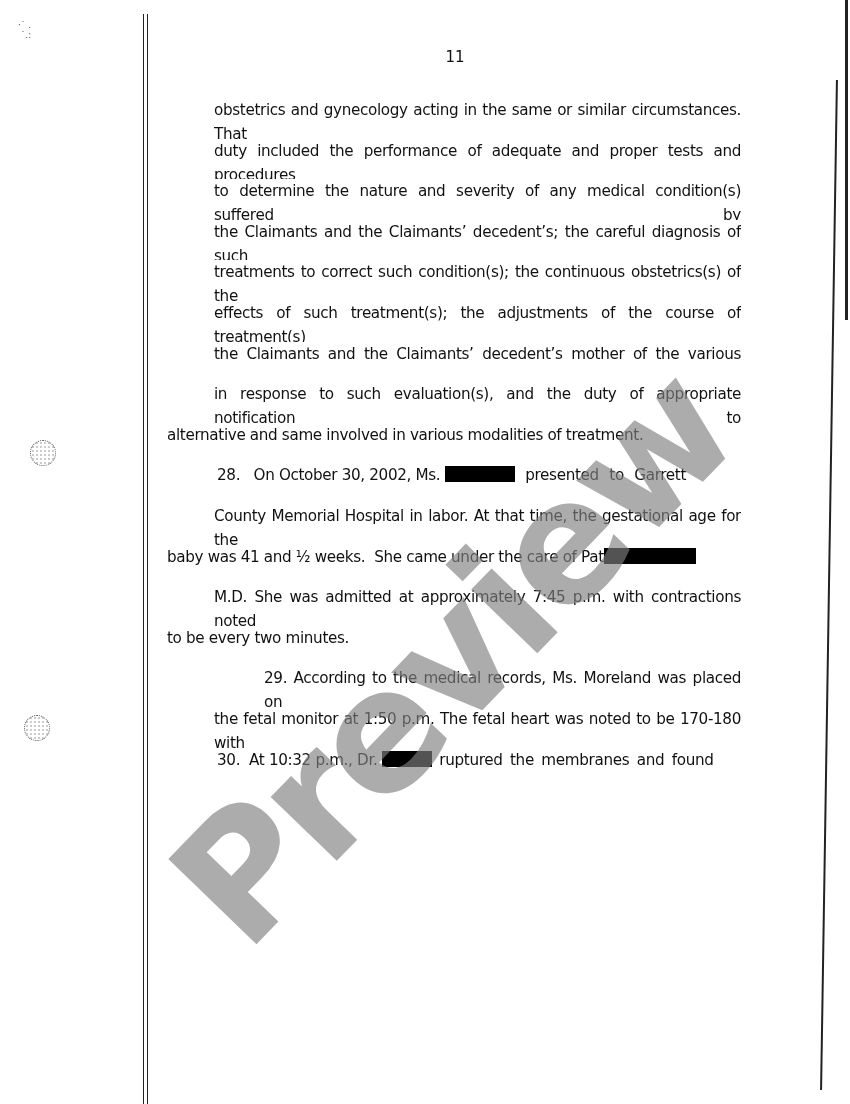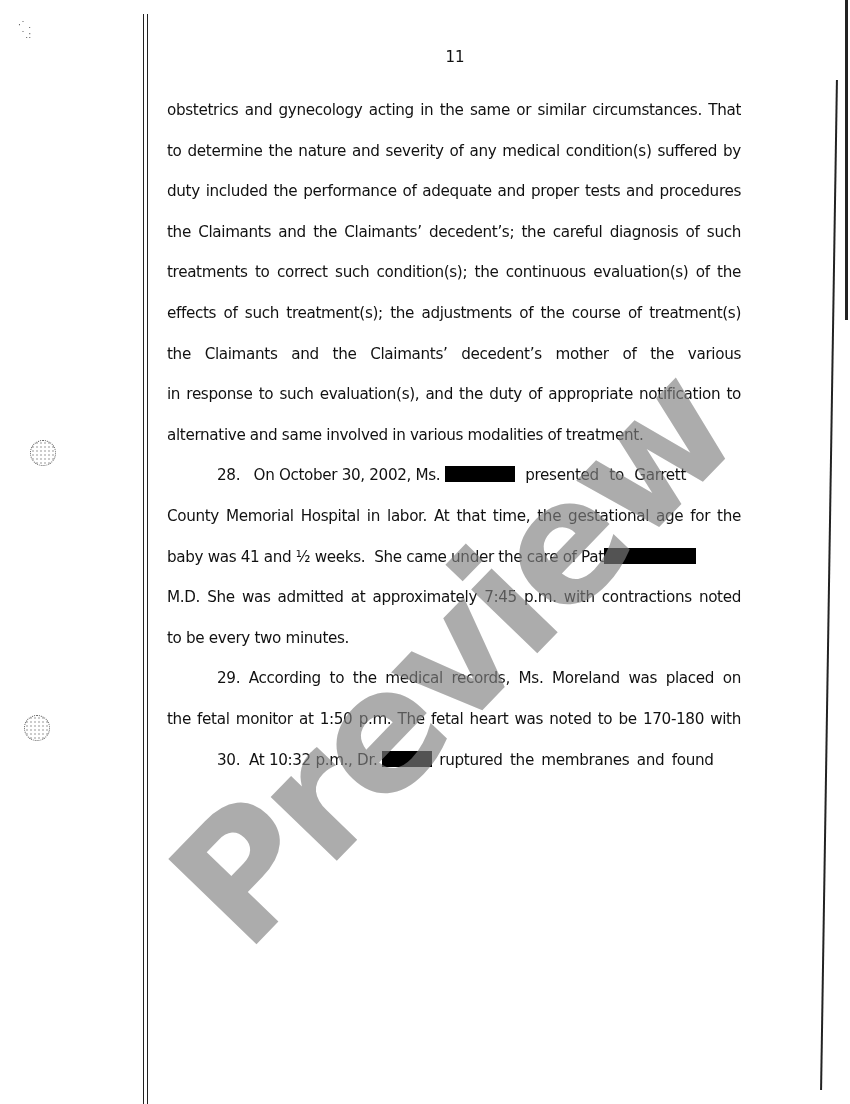--- a/index.html
+++ b/index.html
@@ -1,21 +1,21 @@
 <!DOCTYPE html>
 <html><head>
 <meta charset="utf-8">
 <style>
   html, body { margin:0; padding:0; }
   body { width:850px; height:1104px; background:#ffffff; position:relative; overflow:hidden;
          font-family:"DejaVu Sans", sans-serif; color:#111; }
   .page-number { position:absolute; top:48px; left:0; width:910px; text-align:center; font-size:15px; }
   .body-text { position:absolute; left:167px; top:98px; width:574px; font-size:15.2px; letter-spacing:-0.35px; }
   .line { height:40.6px; line-height:24px; white-space:nowrap; }
-  .line.justify { text-align:justify; text-align-last:justify; white-space:normal; overflow:hidden; }
+  .line.justify { text-align:justify; text-align-last:justify; white-space:normal; overflow:hidden;margin-left:47px; }
   .indent { padding-left:50px; }
   .redact { display:inline-block; background:#000; height:16px; vertical-align:-2px; }
   .margin-rule { position:absolute; top:14px; bottom:0; width:1px; background:#222; }
   .right-rule { position:absolute; width:1.5px; background:#222; }
   .hole { position:absolute; width:24px; height:24px; border-radius:50%;
           border:1px dotted #555; background:radial-gradient(circle,#ccc 1px,transparent 1.5px) 0 0/4px 4px; }
   .specks { position:absolute; font-size:9px; color:#555; }
   .watermark { position:absolute; left:95px; top:560px; font-family:"DejaVu Sans", sans-serif; font-weight:bold;
                font-size:168px; color:rgba(128,128,128,0.65); transform:rotate(-46deg); transform-origin:center;
                pointer-events:none; letter-spacing:-6px; }
@@ -29,24 +29,24 @@
 <div class="right-rule" style="left:845px; top:0; height:320px; width:3px;"></div>
 
 <div class="specks" style="left:18px; top:20px;">·˙ .<br>&nbsp;˙.:</div>
 <div class="hole" style="left:30px; top:440px;"></div>
 <div class="hole" style="left:24px; top:715px;"></div>
 
 <div class="page-number">11</div>
 
 <div class="body-text">
   <div class="line justify">obstetrics and gynecology acting in the same or similar circumstances.  That</div>
+  <div class="line justify">duty included the performance of adequate and proper tests and procedures</div>
   <div class="line justify">to determine the nature and severity of any medical condition(s) suffered by</div>
-  <div class="line justify">duty included the performance of adequate and proper tests and procedures</div>
   <div class="line justify">the Claimants and the Claimants’ decedent’s; the careful diagnosis of such</div>
-  <div class="line justify">treatments to correct such condition(s); the continuous evaluation(s) of the</div>
+  <div class="line justify">treatments to correct such condition(s); the continuous obstetrics(s) of the</div>
   <div class="line justify">effects of such treatment(s); the adjustments of the course of treatment(s)</div>
   <div class="line justify">the Claimants and the Claimants’ decedent’s mother of the various</div>
   <div class="line justify">in response to such evaluation(s), and the duty of appropriate notification to</div>
   <div class="line">alternative and same involved in various modalities of treatment.</div>
 
   <div class="line indent">
     <span style="white-space:pre">28.   On October 30, 2002, Ms. </span><span class="redact" style="width:70px"></span><span style="white-space:pre; word-spacing:6px"> presented to Garrett</span>
   </div>
   <div class="line justify">County Memorial Hospital in labor.  At that time, the gestational age for the</div>
   <div class="line">

